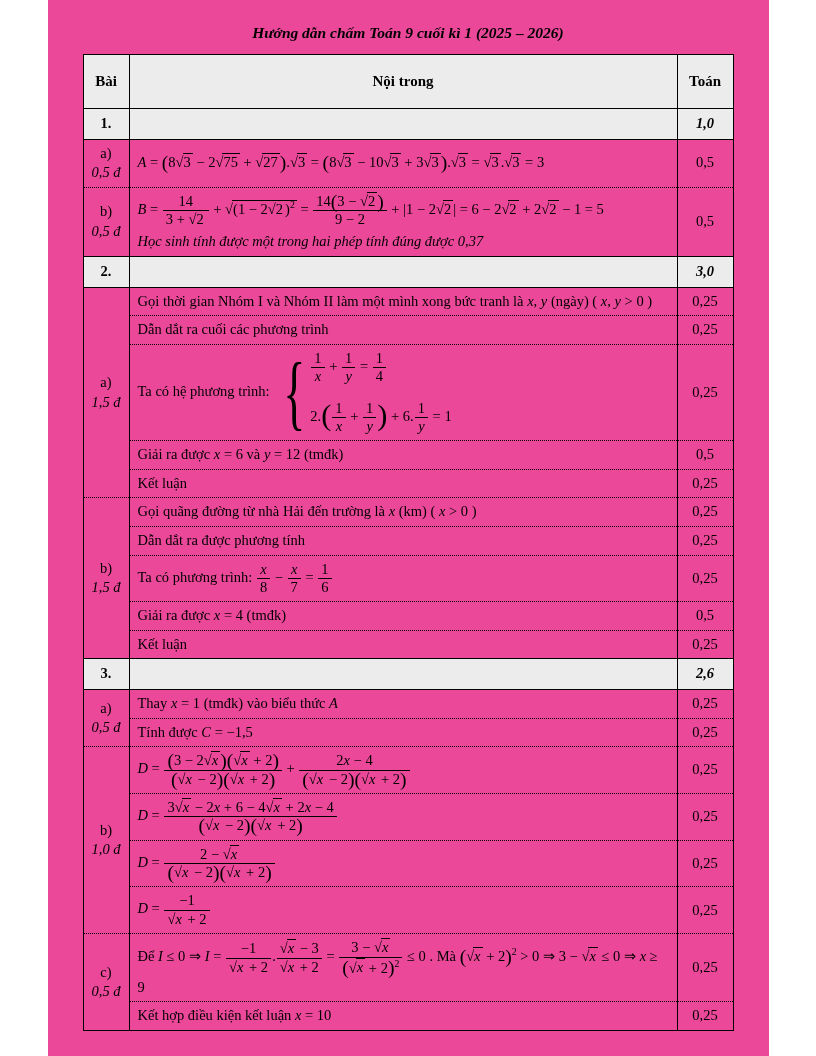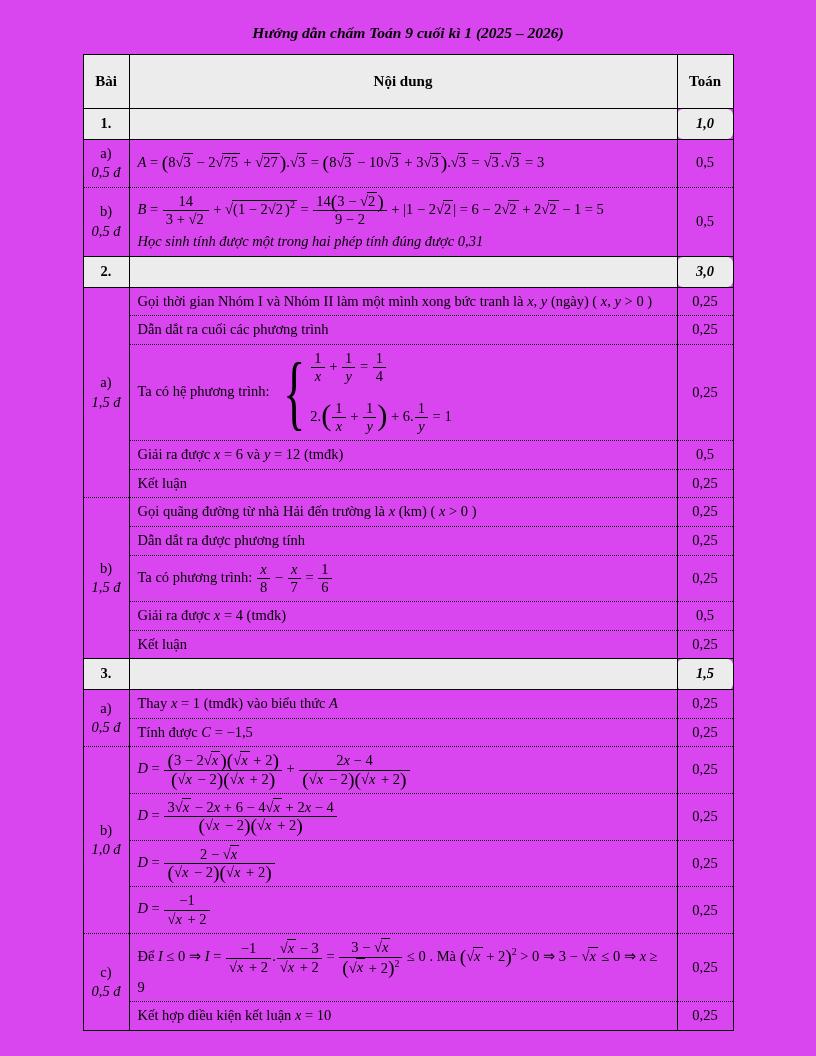--- a/index.html
+++ b/index.html
@@ -1,30 +1,30 @@
 <!DOCTYPE html>
 <html style="--header-bg: #ececec; --section-bg: #ececec;"><head>
 <meta charset="utf-8">
 <style>
   * { box-sizing: border-box; }
   html, body { margin: 0; padding: 0; background: #fff; }
   body { font-family: "Liberation Serif", serif; color: #000; }
-  .page { width: 816px; min-height: 1056px; margin: 0 auto; background: #d946ef; padding: 24px 0 18px; }
+  .page { width: 721px; min-height: 1056px; margin: 0 auto; background: #ec4899; padding: 24px 0 18px; }
   .doc-title { font-size: 15.5px; font-weight: bold; font-style: italic; text-align: center; margin: 0 0 12px 0; }
 
   table.rubric { width: 650px; margin: 0 auto; border-collapse: collapse; border: 1.5px solid #000; font-size: 14.5px; table-layout: fixed; }
   col.c-bai { width: 46px; }
   col.c-nd  { width: 548px; }
   col.c-pt  { width: 56px; }
 
   th { border: 1px solid #000; background: var(--header-bg, #ececec); font-weight: bold; font-size: 15px; padding: 18px 3px; text-align: center; }
   td { border-left: 1px solid #000; border-right: 1px solid #000; padding: 4px 8px; vertical-align: middle; line-height: 1.35; }
   tbody td { border-top: 1px dotted #000; }
   tr.sec td { border-top: 1px solid #000; border-bottom: 1px solid #000; background: var(--section-bg, #ececec); font-weight: bold; padding: 5px 8px; }
-  tr.sec td.pt { font-style: italic; border-radius: 6px; }
+  tr.sec td.pt { font-style: italic; }
   td.bai { text-align: center; padding: 4px 2px; }
   td.bai .plabel { display: block; }
   td.bai .ppts { display: block; font-style: italic; }
   td.pt { text-align: center; }
   .note { font-style: italic; margin-top: 3px; }
   .formula { line-height: 1.35; }
 
   
   .f { display: inline-block; vertical-align: middle; text-align: center; margin: 1px 1px; }
   .f .n, .f .d { display: block; padding: 0 3px; line-height: 1.2; }
@@ -46,21 +46,21 @@
 
   <table class="rubric">
     <colgroup>
       <col class="c-bai">
         <col class="c-nd">
         <col class="c-pt">
     </colgroup>
     <thead>
       <tr>
         <th>Bài</th>
-        <th>Nội dung</th>
+        <th>Nội trong</th>
         <th>Toán</th>
       </tr>
     </thead>
     <tbody>
 
       <tr class="sec">
         <td class="bai">1.</td>
         <td class="nd"></td>
         <td class="pt">1,0</td>
       </tr>
@@ -74,21 +74,21 @@
         </td>
         <td class="pt">0,5</td>
       </tr>
       <tr>
         <td class="bai">
           <span class="plabel">b)</span>
           <span class="ppts">0,5 đ</span>
         </td>
         <td class="nd">
           <div class="formula"><i>B</i> = <span class="f"><span class="n">14</span><span class="d">3 + √<span class="r">2</span></span></span> + √<span class="r">(1 − 2√<span class="r">2</span>)<sup>2</sup></span> = <span class="f"><span class="n">14<span class="bp">(</span>3 − √<span class="r">2</span><span class="bp">)</span></span><span class="d">9 − 2</span></span> + |1 − 2√<span class="r">2</span>| = 6 − 2√<span class="r">2</span> + 2√<span class="r">2</span> − 1 = 5</div>
-          <div class="note">Học sinh tính được một trong hai phép tính đúng được 0,31</div>
+          <div class="note">Học sinh tính được một trong hai phép tính đúng được 0,37</div>
         </td>
         <td class="pt">0,5</td>
       </tr>
 
       <tr class="sec">
         <td class="bai">2.</td>
         <td class="nd"></td>
         <td class="pt">3,0</td>
       </tr>
       <tr>
@@ -142,21 +142,21 @@
         <td class="pt">0,5</td>
       </tr>
       <tr>
         <td class="nd">Kết luận</td>
         <td class="pt">0,25</td>
       </tr>
 
       <tr class="sec">
         <td class="bai">3.</td>
         <td class="nd"></td>
-        <td class="pt">1,5</td>
+        <td class="pt">2,6</td>
       </tr>
       <tr>
         <td class="bai" rowspan="2">
           <span class="plabel">a)</span>
           <span class="ppts">0,5 đ</span>
         </td>
         <td class="nd">Thay <i>x</i> = 1 (tmđk) vào biểu thức <i>A</i></td>
         <td class="pt">0,25</td>
       </tr>
       <tr>

